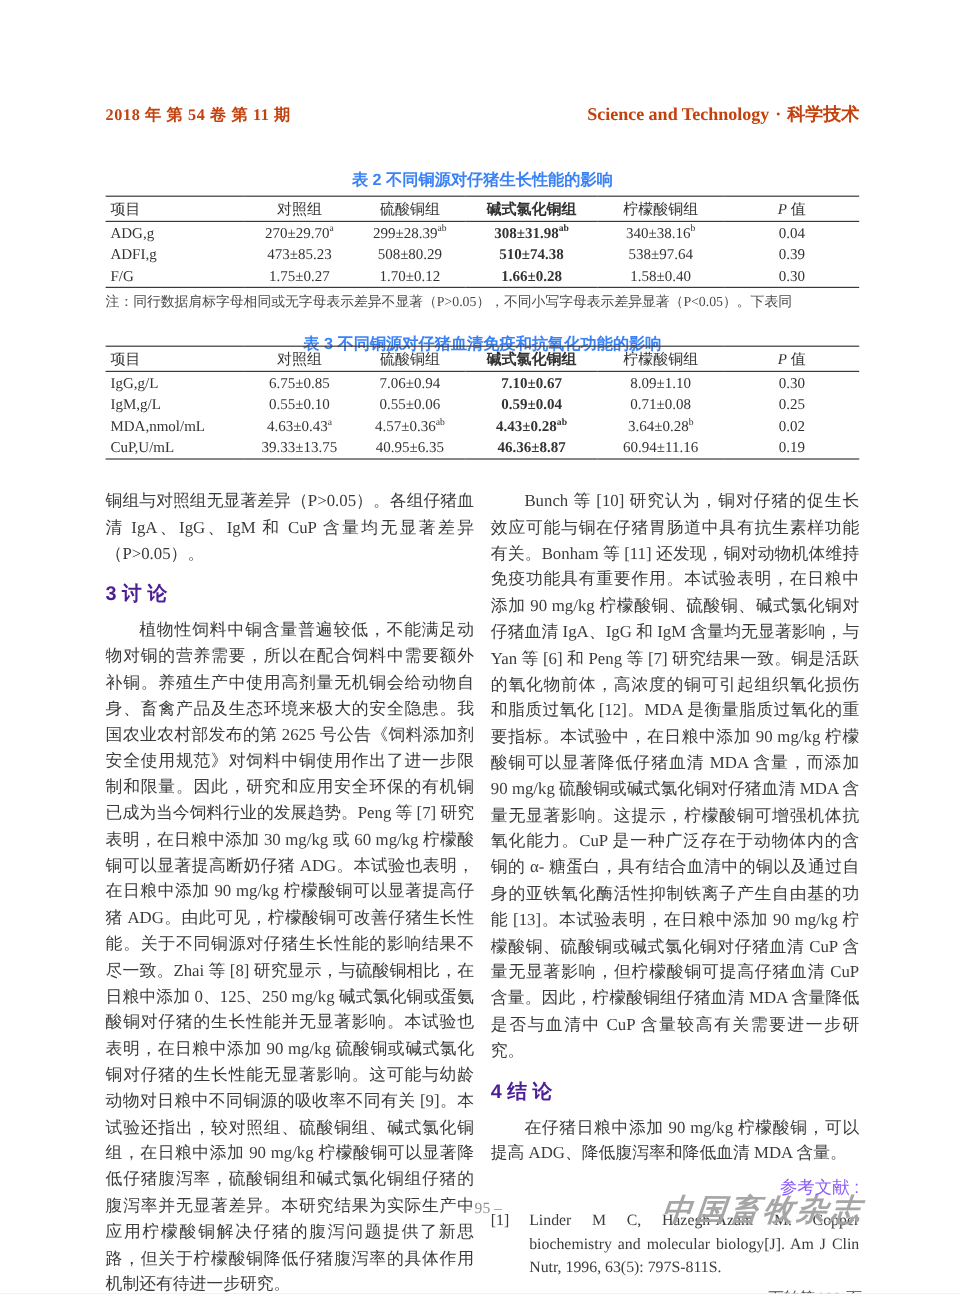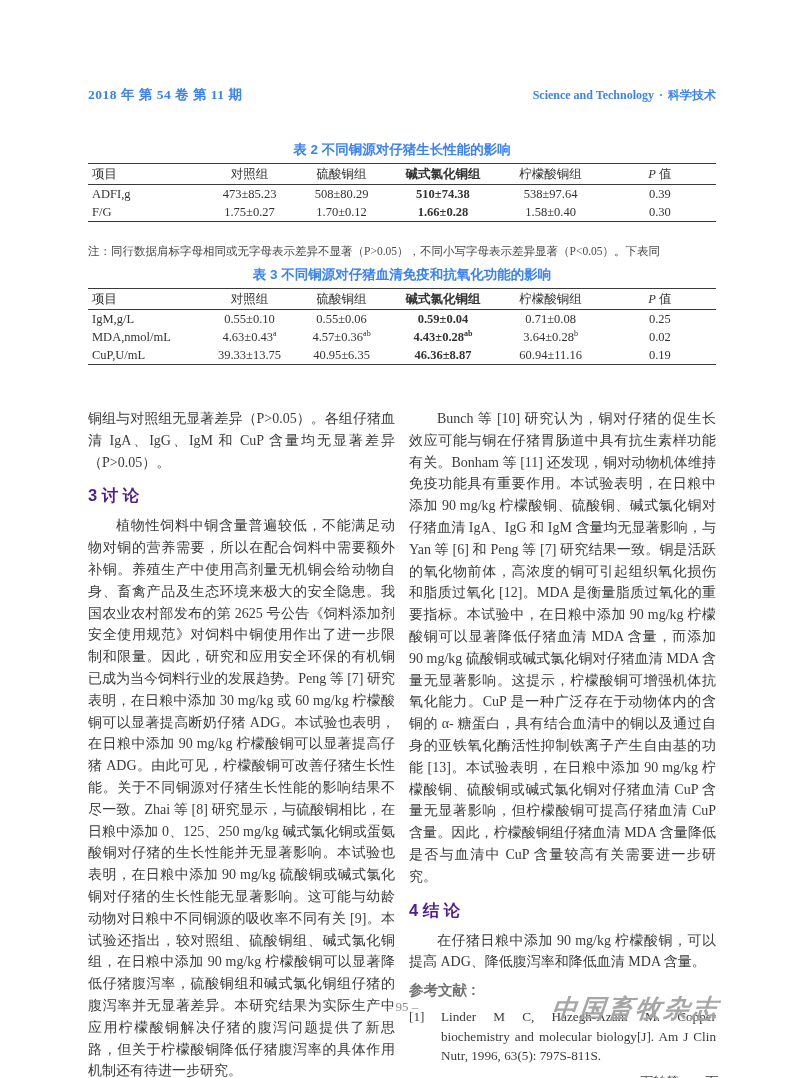--- a/index.html
+++ b/index.html
@@ -6,35 +6,35 @@
   .page {
     position:relative; width:800px; height:1078px; margin:0 auto;
     background:#ffffff; overflow:hidden;
     font-family:"Liberation Serif", serif; color:#3c3c3c;
   }
 
   
   .hdr {
     position:absolute; top:86px; left:88px; width:628px;
     display:flex; justify-content:space-between; align-items:baseline;
-    color:#3b82f6; font-weight:bold;
+    color:#c2410c; font-weight:bold;
   }
   .hdr-left { font-size:13.5px; letter-spacing:0.5px; }
-  .hdr-right { font-size:12px; }
+  .hdr-right { font-size:15px; }
   .hdr-right .cn { font-family:"Liberation Sans", sans-serif; font-weight:bold; }
   .hdr-right .sep { padding:0 5px; }
 
   
   .tbl-title {
     position:absolute; left:88px; width:628px; text-align:center;
     font-family:"Liberation Sans", sans-serif; font-weight:bold;
     font-size:13.5px; color:#3b82f6;
   }
   #t2-title { top:141px; }
-  #t3-title { top:266px; }
+  #t3-title { top:278px; }
 
   
   table.data {
     position:absolute; left:88px; width:628px;
     border-collapse:collapse; table-layout:fixed;
     font-size:12.5px; color:#333;
   }
   #table2 { top:163px; }
   #table3 { top:288px; }
   table.data thead tr { border-top:1.6px solid #3a3a3a; border-bottom:0.8px solid #3a3a3a; }
@@ -64,23 +64,23 @@
   }
   .col { width:307px; flex:none; font-size:14px; line-height:21.8px; text-align:justify; color:#3b3b3b; }
   .col p { margin:0; }
   .col p.ind { text-indent:2em; }
   .sec-head {
     font-family:"Liberation Sans", sans-serif; font-weight:bold;
     font-size:16.5px; color:#4c1d95; margin:11px 0 9px 0; line-height:22px;
     text-align:left;
   }
   .ref-head {
-    font-family:"Liberation Sans", sans-serif; font-weight:bold;
-    font-size:14.5px; color:#737373; margin:7px 0 6px 0; line-height:21px;
-    text-align:left;
+    font-family:"Liberation Sans", sans-serif; font-weight:normal;
+    font-size:14.5px; color:#8b5cf6; margin:7px 0 6px 0; line-height:21px;
+    text-align:right;
   }
   .ref { display:flex; font-size:13.2px; line-height:19.5px; color:#3b3b3b; }
   .ref-num { width:32px; flex:none; }
   .ref-text { flex:1; }
   .continued { text-align:right; font-size:13px; color:#474747; margin-top:5px; font-style:italic; }
 
   
   .page-num {
     position:absolute; top:999px; left:88px; width:628px; text-align:center;
     font-size:13px; color:#8e8e8e;
@@ -111,20 +111,28 @@
           <th class="c-item">项目</th>
           <th>对照组</th>
           <th>硫酸铜组</th>
           <th>碱式氯化铜组</th>
           <th>柠檬酸铜组</th>
           <th><i>P</i> 值</th>
         </tr>
       </thead>
     <tbody>
         <tr>
+          <td class="c-item">ADG,g</td>
+          <td>270±29.70<sup>a</sup></td>
+          <td>299±28.39<sup>ab</sup></td>
+          <td>308±31.98<sup>ab</sup></td>
+          <td>340±38.16<sup>b</sup></td>
+          <td>0.04</td>
+        </tr>
+        <tr>
           <td class="c-item">ADFI,g</td>
           <td>473±85.23</td>
           <td>508±80.29</td>
           <td>510±74.38</td>
           <td>538±97.64</td>
           <td>0.39</td>
         </tr>
         <tr>
           <td class="c-item">F/G</td>
           <td>1.75±0.27</td>
@@ -143,20 +151,28 @@
         <tr>
           <th class="c-item">项目</th>
           <th>对照组</th>
           <th>硫酸铜组</th>
           <th>碱式氯化铜组</th>
           <th>柠檬酸铜组</th>
           <th><i>P</i> 值</th>
         </tr>
       </thead>
     <tbody>
+        <tr>
+          <td class="c-item">IgG,g/L</td>
+          <td>6.75±0.85</td>
+          <td>7.06±0.94</td>
+          <td>7.10±0.67</td>
+          <td>8.09±1.10</td>
+          <td>0.30</td>
+        </tr>
         <tr>
           <td class="c-item">IgM,g/L</td>
           <td>0.55±0.10</td>
           <td>0.55±0.06</td>
           <td>0.59±0.04</td>
           <td>0.71±0.08</td>
           <td>0.25</td>
         </tr>
         <tr>
           <td class="c-item">MDA,nmol/mL</td>

